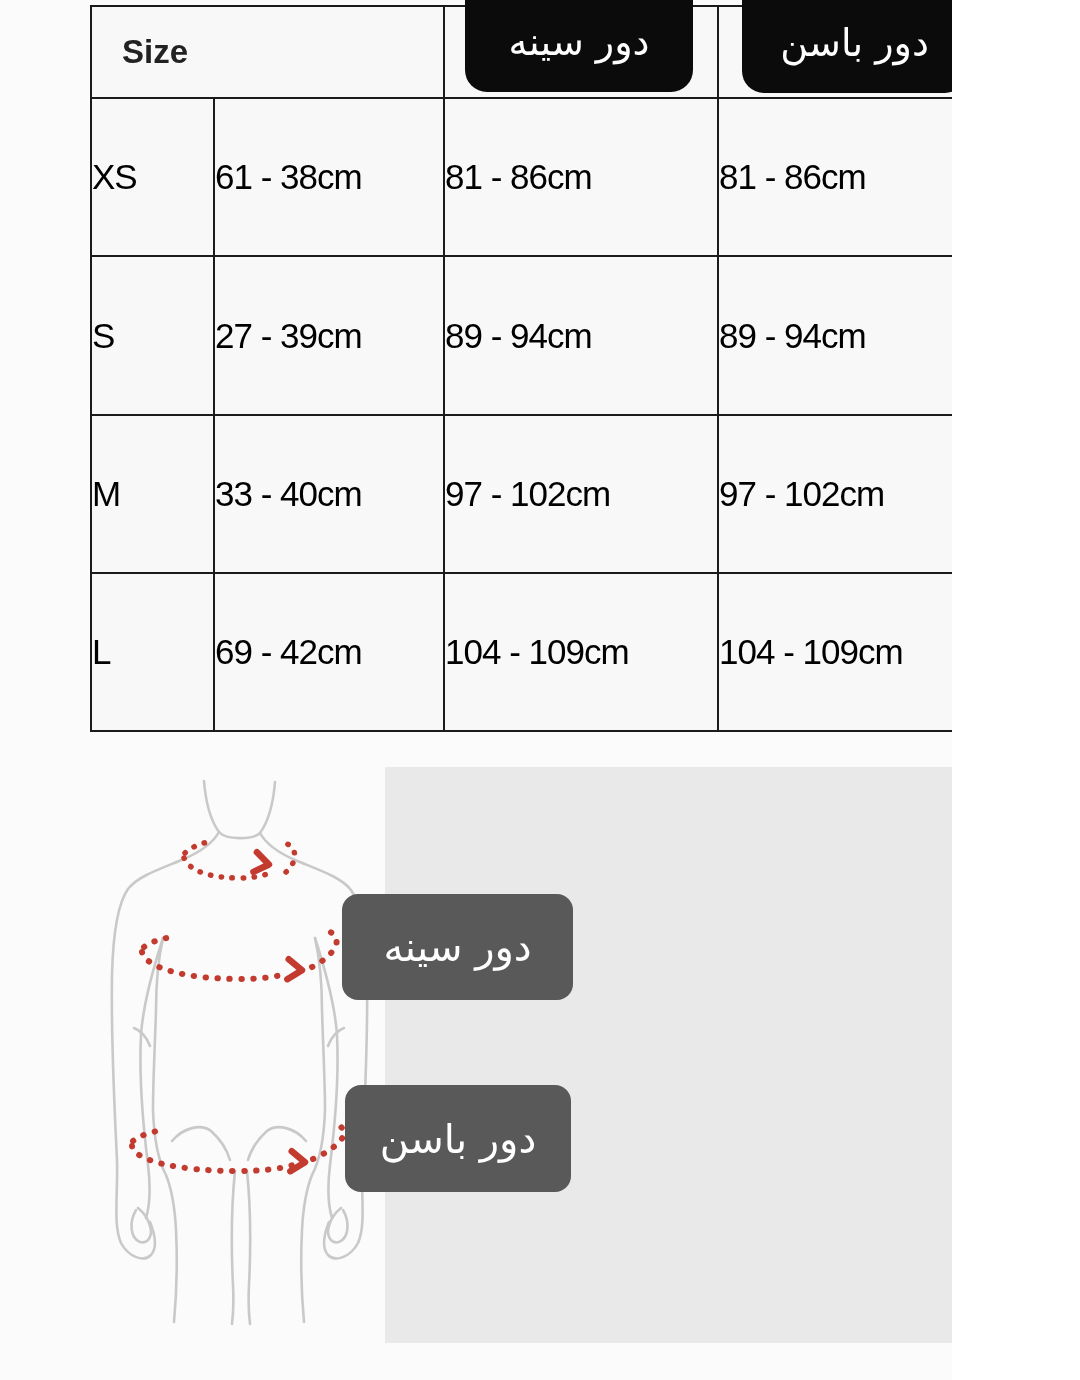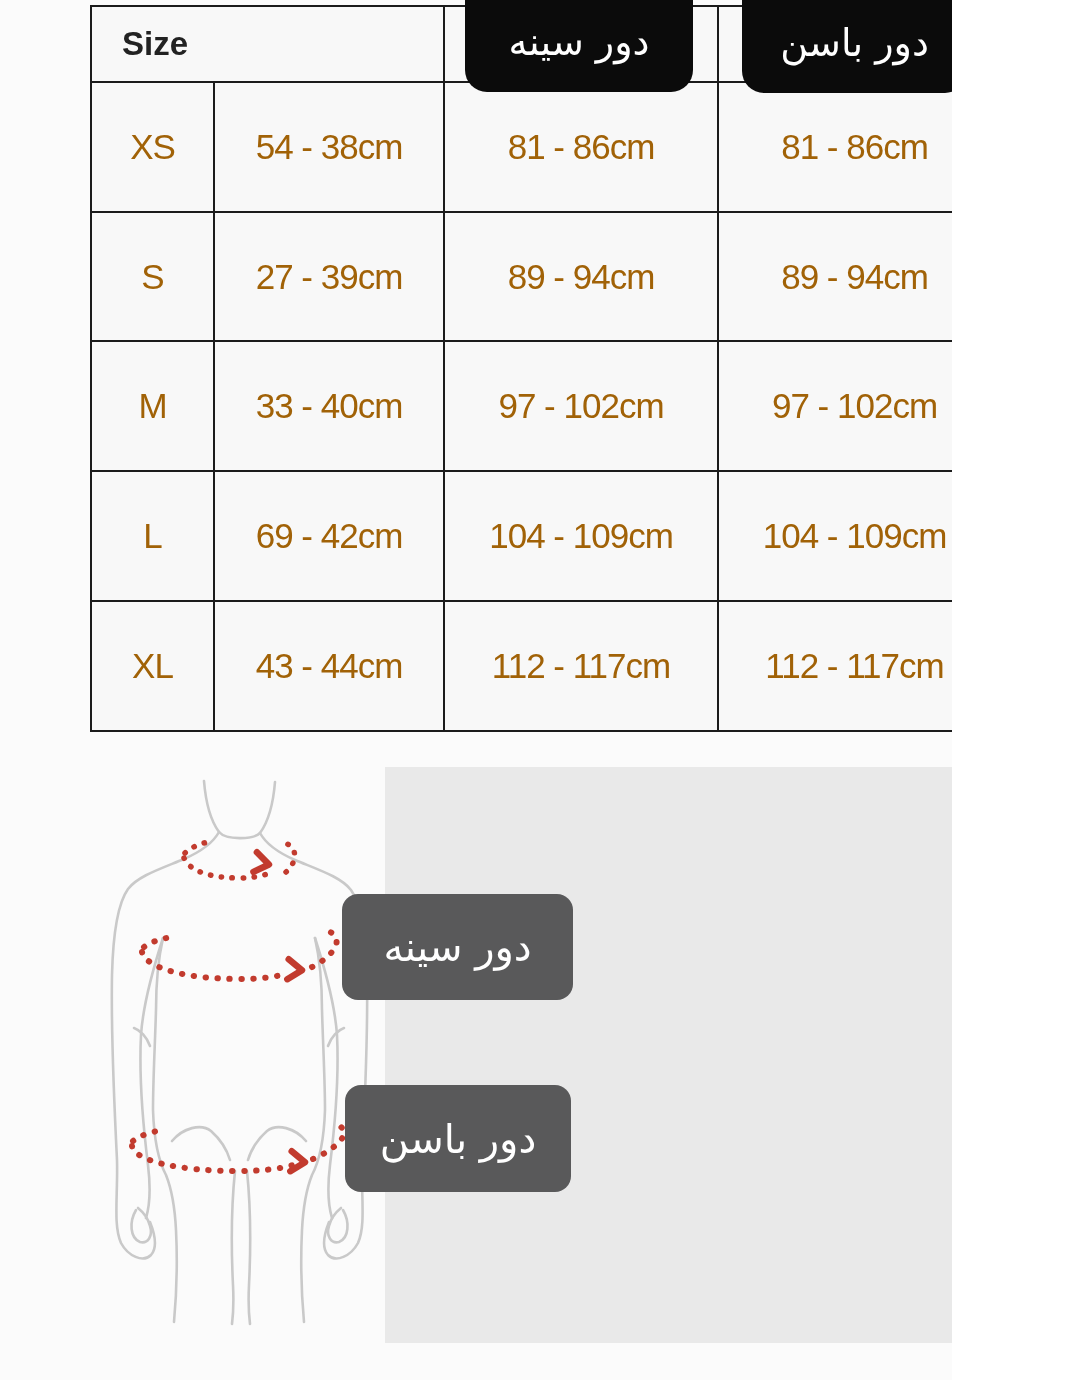--- a/index.html
+++ b/index.html
@@ -14,22 +14,22 @@
     position:absolute;left:90px;top:5px;width:900px;height:727px;
     border-collapse:collapse;table-layout:fixed;
     background:#f8f8f8;
   }
   #size-table col.c1{width:123px;}
   #size-table col.c2{width:230px;}
   #size-table col.c3{width:274px;}
   #size-table col.c4{width:273px;}
   #size-table th,#size-table td{
     border:2px solid #1b1b1b;
-    text-align:center;vertical-align:middle;
-    font-size:35px;letter-spacing:-1px;color:#a16207;
+    text-align:left;vertical-align:middle;
+    font-size:35px;letter-spacing:-1px;color:#000000;
     padding:0;background:#f8f8f8;
   }
   #size-table tr.hdr{height:56px;}
   #size-table tr.row{height:96px;}
   #size-table th.size-hd{
     text-align:left;padding-left:30px;font-weight:bold;
     font-size:33px;color:#222;letter-spacing:0;
   }
 
   
@@ -76,47 +76,41 @@
         <col class="c4">
       </colgroup>
     <tbody>
         <tr class="hdr">
       <th class="size-hd" colspan="2">Size</th>
       <th></th>
       <th></th>
     </tr>
     <tr class="row">
       <td>XS</td>
-      <td>54 - 38cm</td>
+      <td>61 - 38cm</td>
       <td>81 - 86cm</td>
       <td>81 - 86cm</td>
     </tr>
     <tr class="row">
       <td>S</td>
       <td>27 - 39cm</td>
       <td>89 - 94cm</td>
       <td>89 - 94cm</td>
     </tr>
     <tr class="row">
       <td>M</td>
       <td>33 - 40cm</td>
       <td>97 - 102cm</td>
       <td>97 - 102cm</td>
     </tr>
     <tr class="row">
       <td>L</td>
       <td>69 - 42cm</td>
       <td>104 - 109cm</td>
       <td>104 - 109cm</td>
-    </tr>
-    <tr class="row">
-      <td>XL</td>
-      <td>43 - 44cm</td>
-      <td>112 - 117cm</td>
-      <td>112 - 117cm</td>
     </tr>
   </tbody>
     </table>
 
   <div id="chest-badge" class="hdr-badge" dir="rtl">دور سینه</div>
   <div id="hip-badge" class="hdr-badge" dir="rtl">دور باسن</div>
 
   <div id="diagram-panel"></div>
 
   <svg id="figure-svg" viewBox="0 0 1080 1380">

